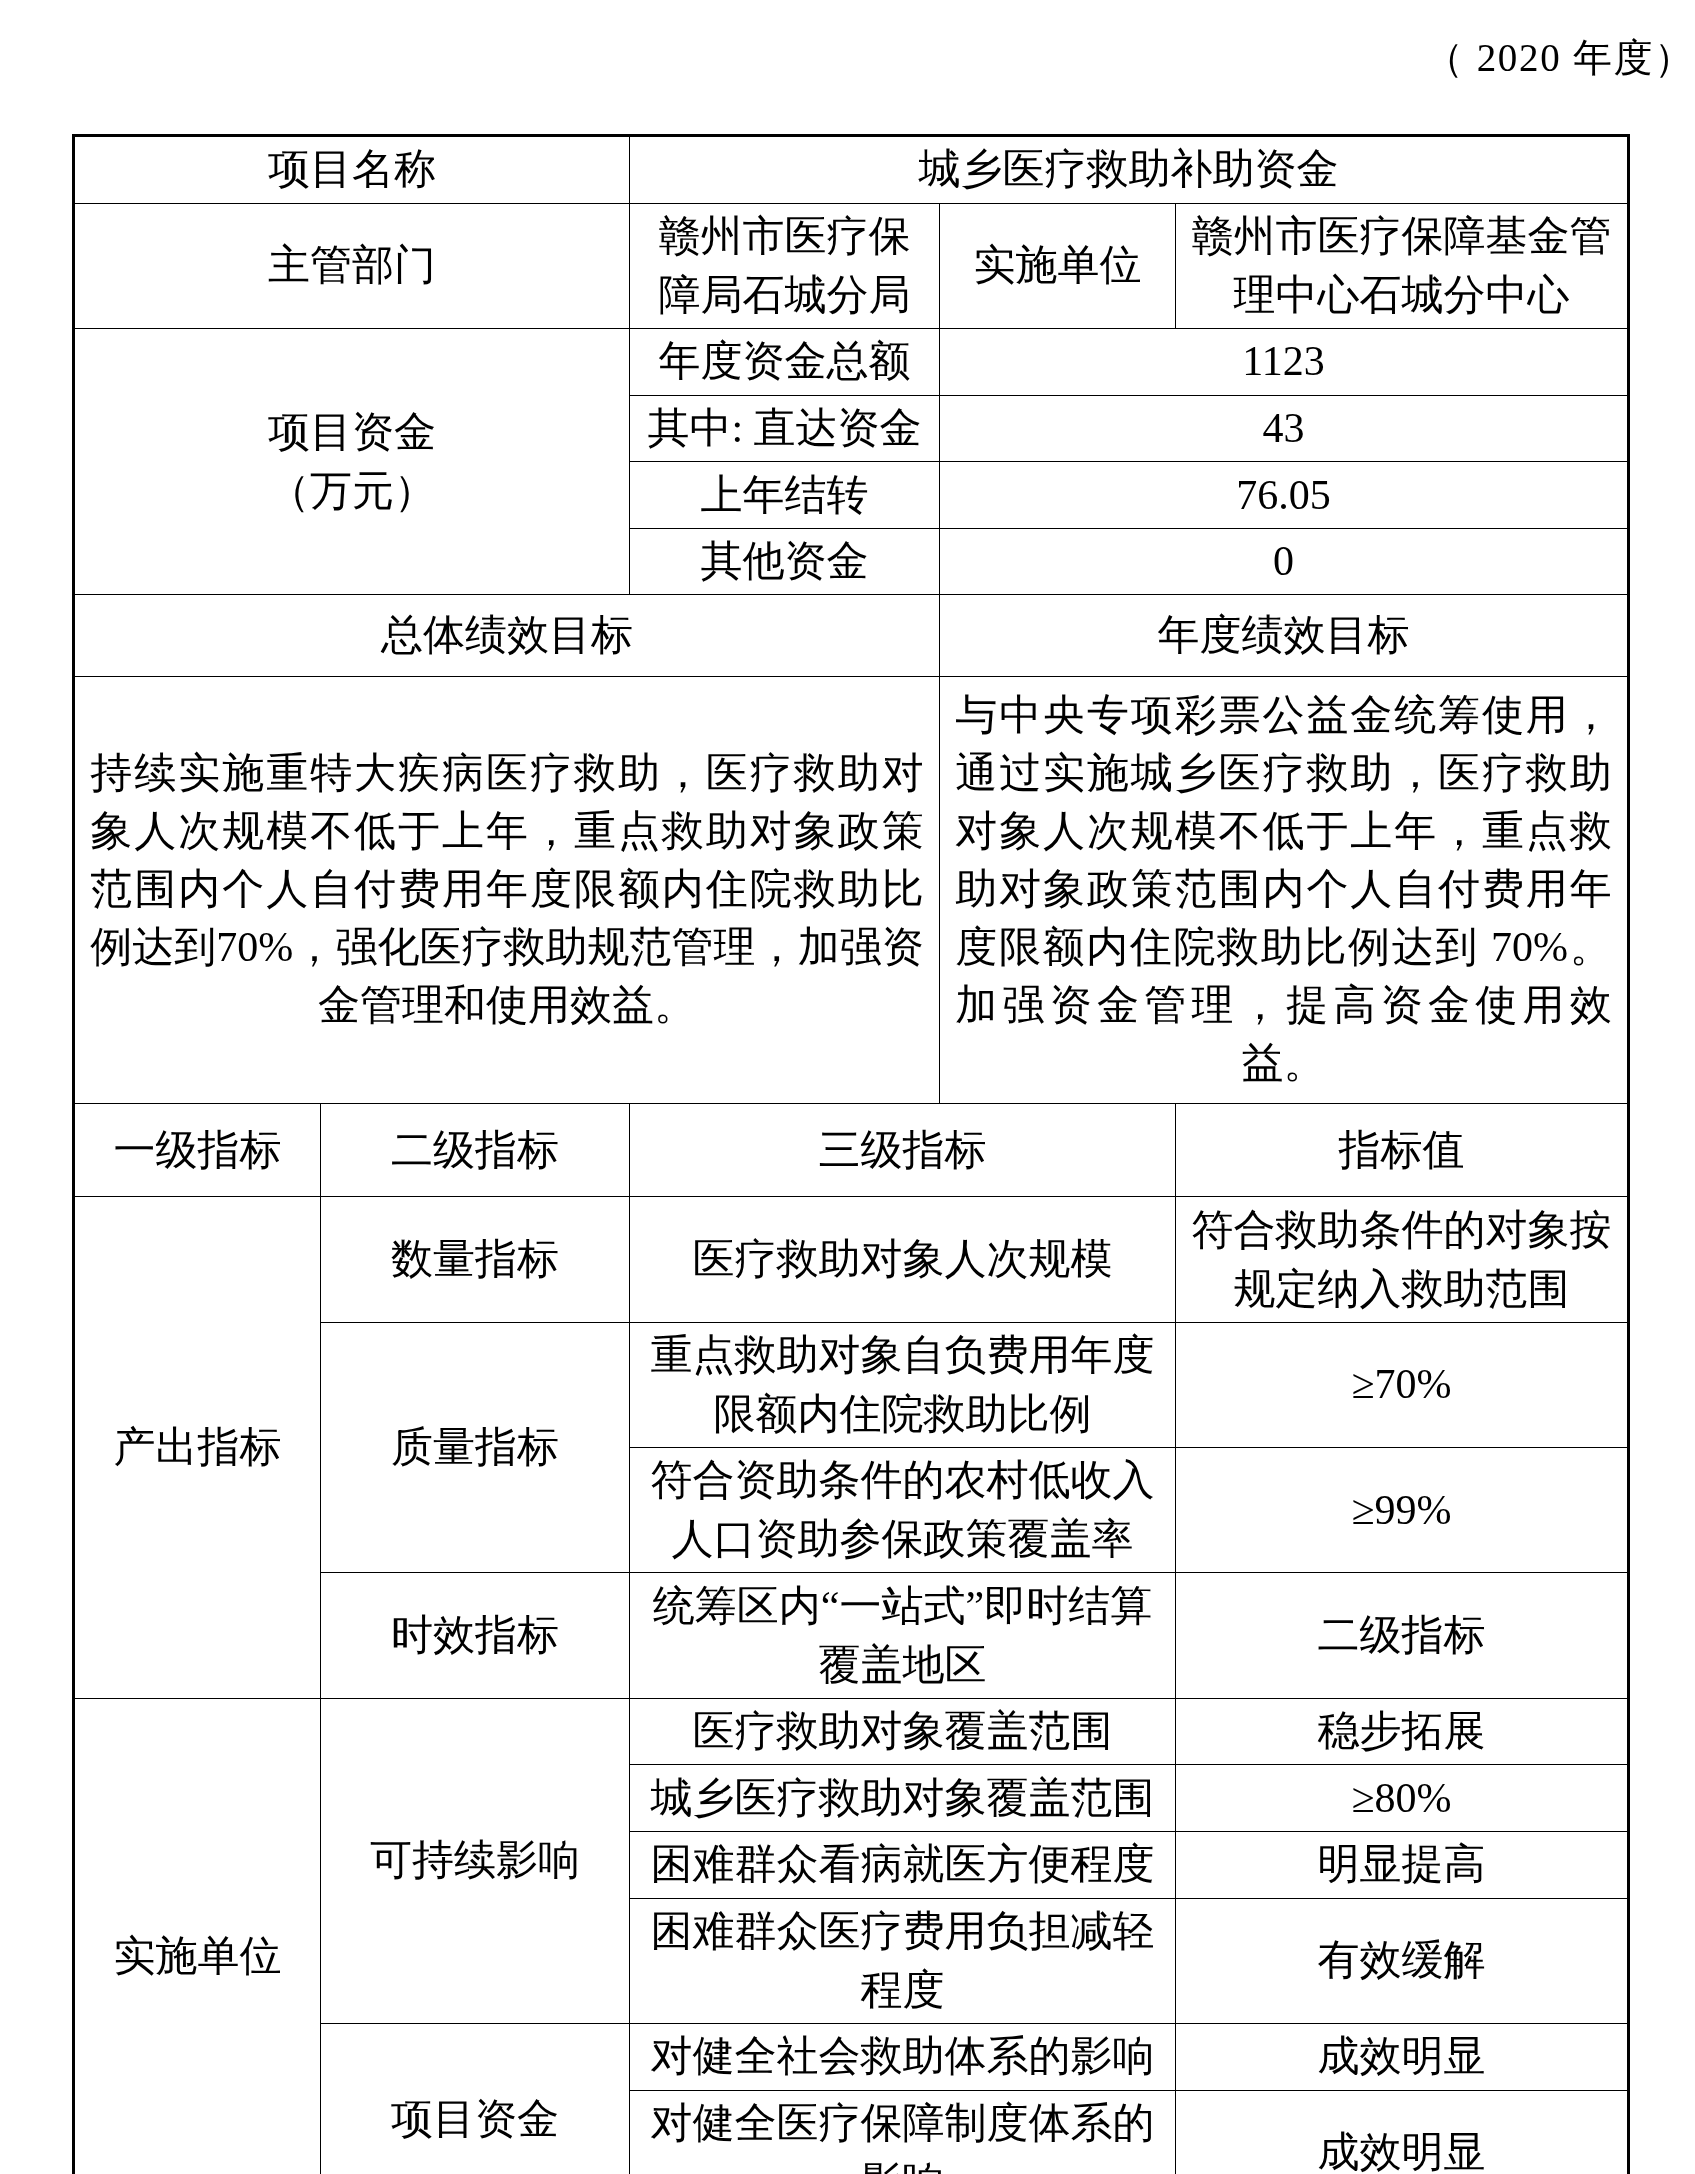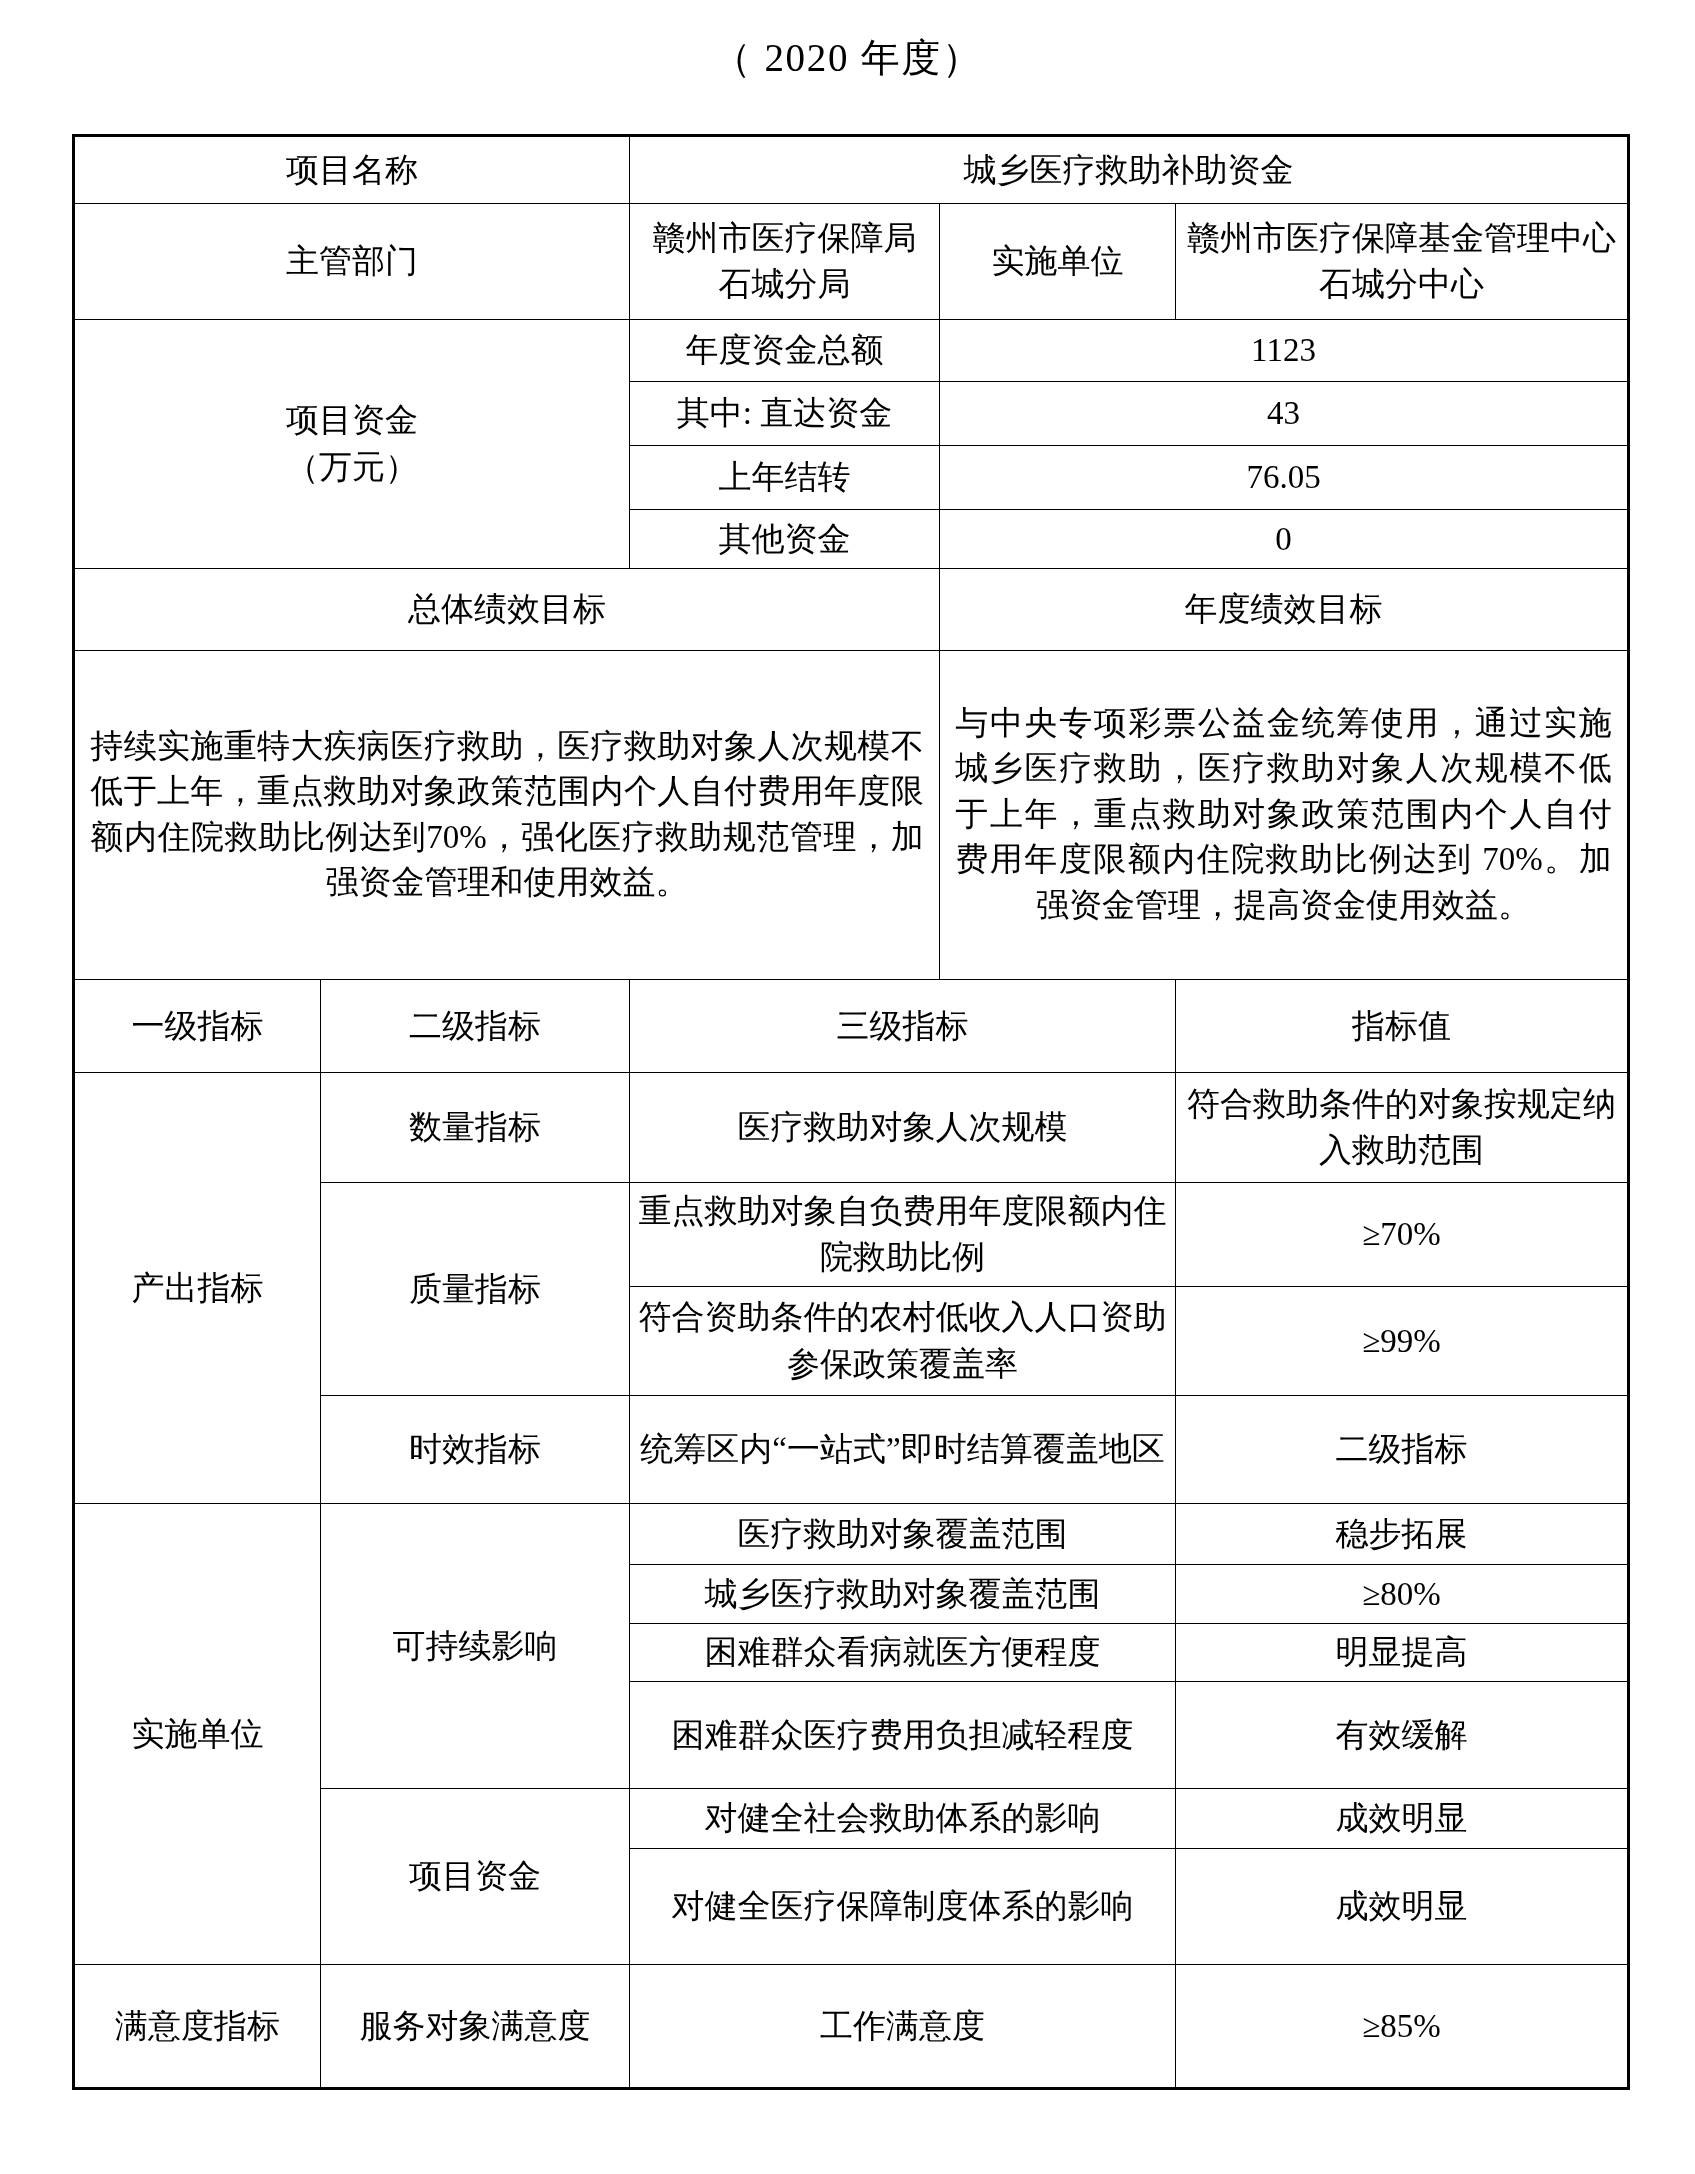--- a/index.html
+++ b/index.html
@@ -13,38 +13,38 @@
   }
   .page { width: 1695px; height: 2175px; background: #ffffff; padding-top: 12px; }
   .title {
     text-align: center;
     font-size: 73px;
     font-weight: bold;
     letter-spacing: 3.4px;
     line-height: 1.12;
   }
   .subtitle {
-    text-align: center;
+    text-align: right;
     font-size: 39px;
     font-weight: normal;
     margin-top: 18.6px;
     letter-spacing: 1.7px;
   }
   table.main {
     border-collapse: collapse;
     table-layout: fixed;
     width: 1555px;
     margin: 49px 0 0 72px;
     border: 3.4px solid #000;
   }
   td {
     border: 1.7px solid #000;
     text-align: center;
     vertical-align: middle;
-    font-size: 33px;
+    font-size: 42px;
     line-height: 1.4;
     padding: 3.4px 8.5px;
     word-break: break-all;
   }
   td.b { font-weight: normal; }
   td.para {
     text-align: justify;
     text-align-last: center;
     line-height: 1.38;
     padding: 10.2px 15.3px;

